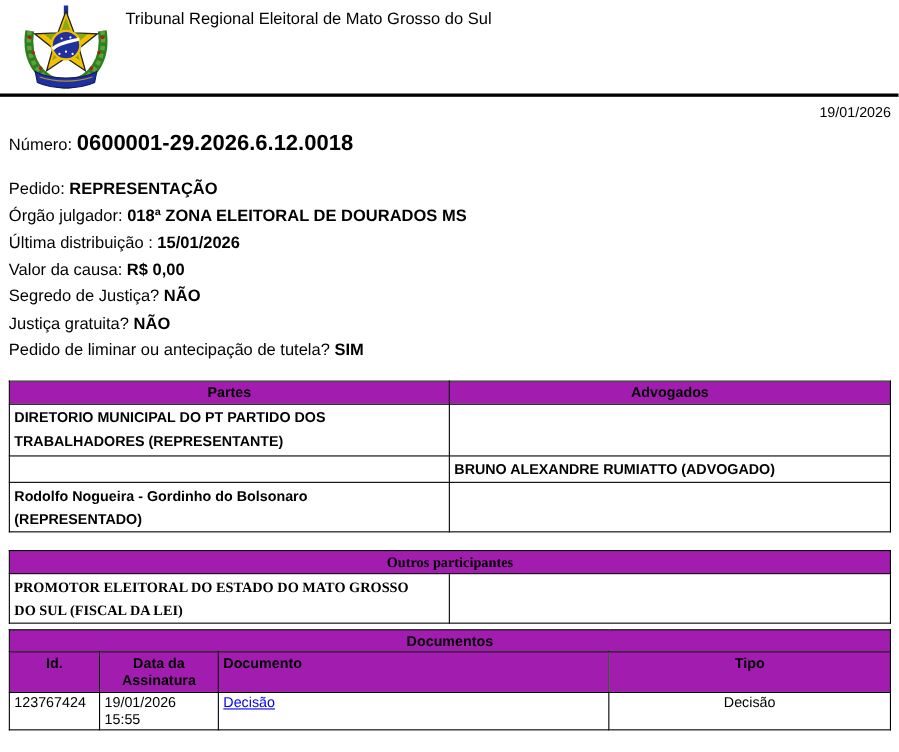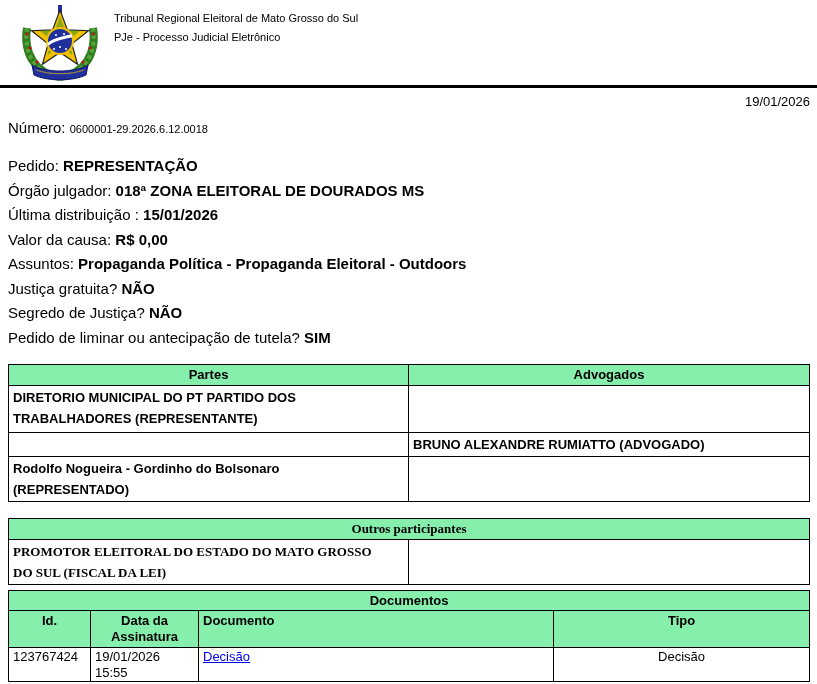--- a/index.html
+++ b/index.html
@@ -5,34 +5,34 @@
   * { box-sizing: border-box; }
   html,body { margin:0; padding:0; }
   body {
     width:817px; height:684px; overflow:hidden;
     background:#ffffff; color:#000;
     font-family:"Liberation Sans", sans-serif;
   }
   
   .header { display:flex; align-items:flex-start; height:85px; }
   .logo { width:92px; height:80px; margin:4px 0 0 14px; flex:0 0 auto; }
-  .titles { margin:9px 0 16px 8px; font-size:11px; line-height:18.5px; }
+  .titles { margin:9px 0 16px 8px; font-size:15px; line-height:18.5px; }
   .rule { height:3px; background:#000; width:817px; }
   
   .date-row { text-align:right; padding-right:7px; font-size:13px; margin-top:6px; height:15px; }
   .numero-row { margin:10px 0 0 8px; font-size:15px; }
-  .numero-row .num { font-weight:normal; font-size:11px; }
+  .numero-row .num { font-weight:bold; font-size:20px; }
   
   .details { margin:18px 0 0 8px; font-size:15px; }
   .details .line { line-height:24.5px; white-space:nowrap; }
   .details .v { font-weight:bold; }
   
   table { border-collapse:collapse; table-layout:fixed; width:801px; margin-left:8px; }
   th, td { border:1px solid #000; vertical-align:top; font-size:13px; padding:1px 4px; overflow:hidden; }
-  th { background:#86efac; font-weight:bold; text-align:center; padding:2px 4px; }
+  th { background:#a21caf; font-weight:bold; text-align:center; padding:2px 4px; }
   .t-partes { margin-top:14px; }
   .t-outros { margin-top:16px;font-family:Liberation Serif, serif; }
   .t-docs  { margin-top:5px; }
   .cell-bold { font-weight:bold; white-space:pre-line; line-height:21px; }
   .r-h20 { height:21px; } .r-h47 { height:47px; } .r-h23 { height:23px;margin-left:35px; } .r-h42 { height:42px; }
   .r-h44 { height:44px; } .r-h19 { height:19px; } .r-h40 { height:30px; } .r-h33 { height:33px; }
   .th-left { text-align:left; }
   .pre { white-space:pre-line; line-height:16px; }
   .docrow td { line-height:15.5px; }
   .center { text-align:center; }
@@ -66,40 +66,38 @@
       <circle cx="50" cy="30" r="1" fill="#fff"></circle>
     <circle cx="46" cy="43" r="1" fill="#fff"></circle>
       <circle cx="40" cy="45" r="1" fill="#fff"></circle>
     <circle cx="52" cy="45" r="1" fill="#fff"></circle>
 
     <path d="M18 61 C32 69 60 69 74 61 L72 71 C58 77.5 34 77.5 20 71 Z" fill="#20309c" stroke="#101a6b" stroke-width="1"></path>
     <path d="M22 66 C36 71 56 71 70 66" stroke="#f2c200" stroke-width="1" fill="none" opacity="0.7"></path>
   </svg>
   <div class="titles">
     <div>Tribunal Regional Eleitoral de Mato Grosso do Sul</div>
-    <div>PJe - Processo Judicial Eletrônico</div>
   </div>
 </div>
 <div class="rule"></div>
 
 <div class="date-row">19/01/2026</div>
 
 <div class="numero-row">
   <span>Número:</span>
   <span class="num">0600001-29.2026.6.12.0018</span>
 </div>
 
 <div class="details">
   <div class="line"><span>Pedido:</span> <span class="v">REPRESENTAÇÃO</span></div>
   <div class="line"><span>Órgão julgador:</span> <span class="v">018ª ZONA ELEITORAL DE DOURADOS MS</span></div>
   <div class="line"><span>Última distribuição :</span> <span class="v">15/01/2026</span></div>
   <div class="line"><span>Valor da causa:</span> <span class="v">R$ 0,00</span></div>
-  <div class="line"><span>Assuntos:</span> <span class="v">Propaganda Política - Propaganda Eleitoral - Outdoors</span></div>
+  <div class="line"><span>Segredo de Justiça?</span> <span class="v">NÃO</span></div>
   <div class="line"><span>Justiça gratuita?</span> <span class="v">NÃO</span></div>
-  <div class="line"><span>Segredo de Justiça?</span> <span class="v">NÃO</span></div>
   <div class="line"><span>Pedido de liminar ou antecipação de tutela?</span> <span class="v">SIM</span></div>
 </div>
 
 <table class="t-partes">
   <colgroup>
       <col style="width:400px">
       <col style="width:401px">
     </colgroup>
   <tbody>
       <tr class="r-h20">

